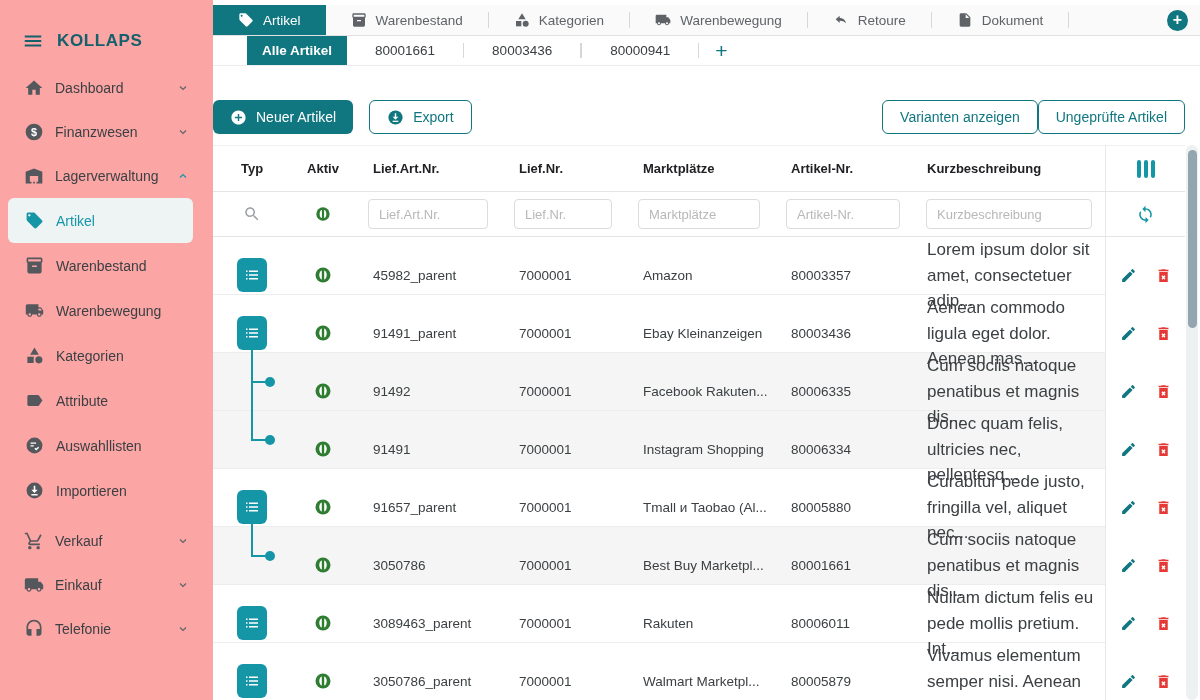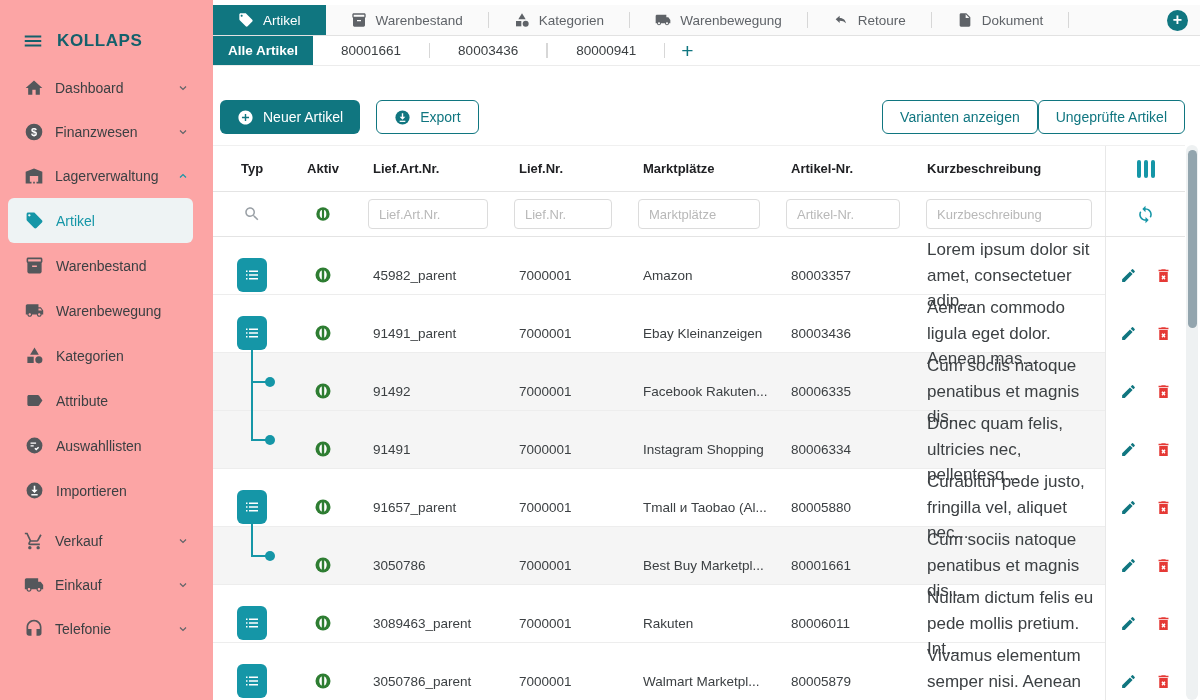--- a/index.html
+++ b/index.html
@@ -35,29 +35,29 @@
   .tab { display:flex; align-items:center; gap:9px; padding:0 25px; font-size:13.5px;
     color:#5f6368; position:relative; cursor:pointer; white-space:nowrap; }
   .tab svg { width:16px; height:16px; }
   .tab.active { background:#107680; color:#fff; }
   .vdiv { width:1px; background:#d7d7d7; margin:7px 0; }
   .tab-add { margin-left:auto; margin-right:12px; align-self:center; width:21px; height:21px;
     border-radius:50%; background:#107680; color:#fff; display:flex; align-items:center;
     justify-content:center; font-size:16px; font-weight:bold; line-height:1; cursor:pointer; }
 
   .tabbar2 { position:absolute; top:36px; left:0; right:0; height:30px; background:#fff;
-    border-bottom:1px solid #ececec; display:flex; align-items:stretch; }
+    border-bottom:1px solid #ececec; display:flex; align-items:stretch;padding-left:34px; }
   .subtab { display:flex; align-items:center; padding:0 28px; font-size:13.5px; color:#3c4043;
     cursor:pointer; white-space:nowrap; }
   .subtab.active { background:#107680; color:#fff; font-weight:bold; padding:0 15px; }
   .subtab-add { display:flex; align-items:center; padding:0 16px; color:#107680;
     font-size:21px; font-weight:500; cursor:pointer; }
 
   .toolbar { position:absolute; top:100px; left:0; width:972px; display:flex; gap:16px;
-    align-items:center;padding-left:7px; }
+    align-items:center; }
   .btn { height:34px; border-radius:6px; display:flex; align-items:center; gap:9px;
     padding:0 17px; font-size:14px; cursor:pointer; border:none;
     font-family:"Liberation Sans", sans-serif; }
   .btn-primary { background:#107680; color:#fff; }
   .btn-outline { background:#fff; color:#107680; border:1px solid #107680; }
   .toolbar .right { margin-left:auto; display:flex; }
 
   
   .table { position:absolute; top:145px; left:0; width:972px; }
   .grid { display:grid; grid-template-columns:78px 64px 146px 124px 148px 140px 192px 80px; }

